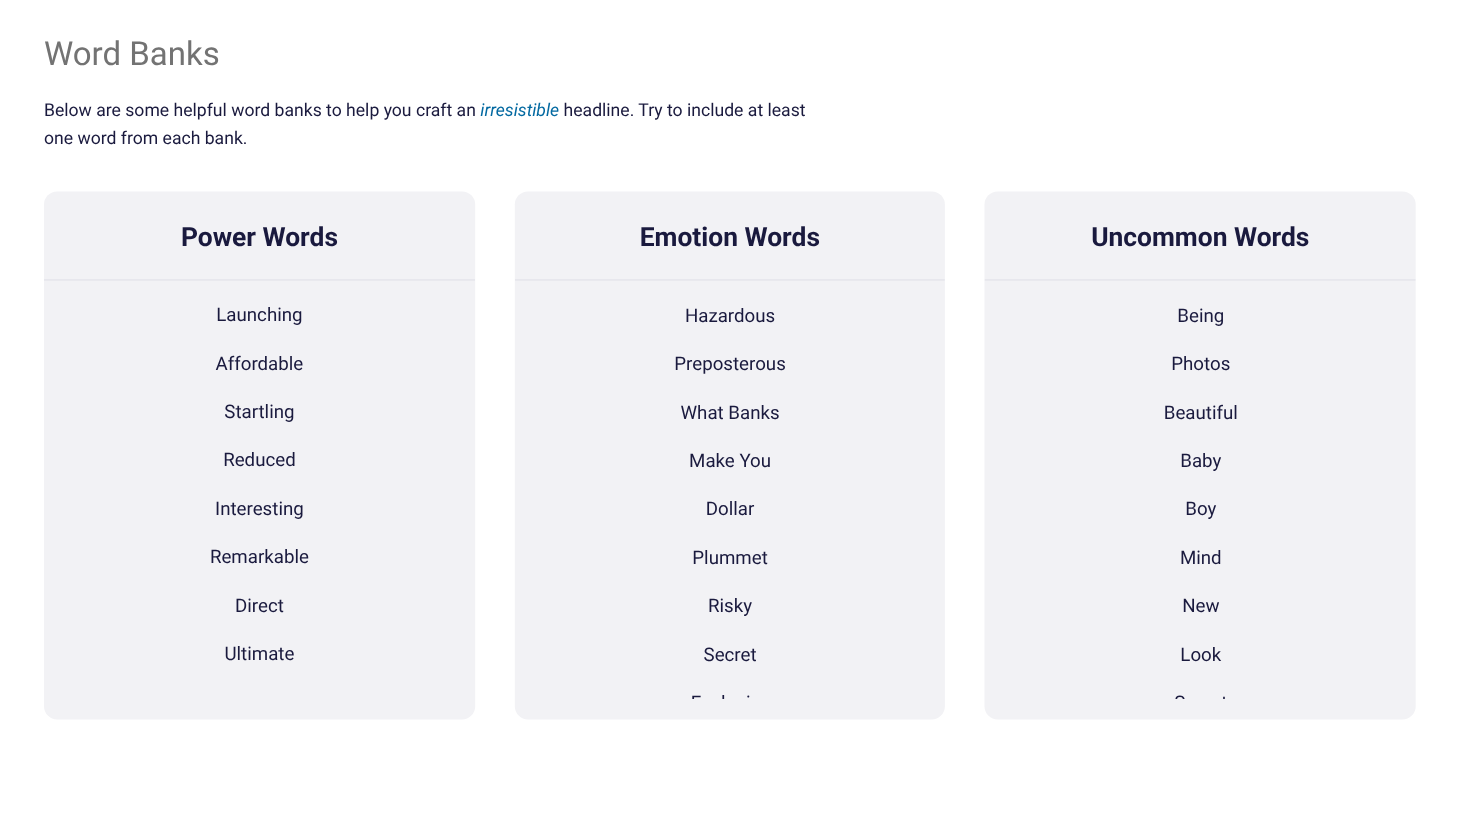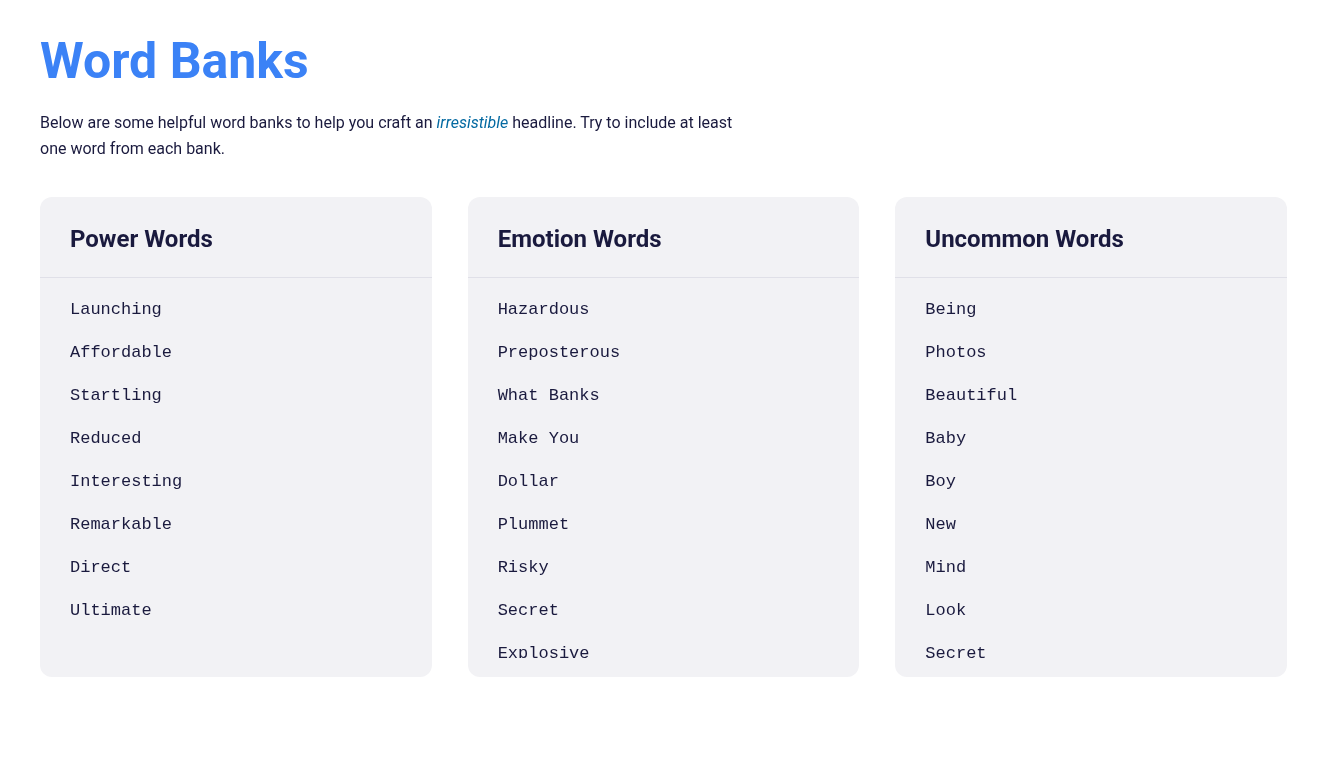--- a/index.html
+++ b/index.html
@@ -9,43 +9,44 @@
     }
 
     body {
       font-family: -apple-system, BlinkMacSystemFont, 'Segoe UI', Roboto, sans-serif;
       background: #ffffff;
       color: #1a1a3e;
       padding: 32px 40px;
     }
 
     .page-title {
-      font-size: 50px;
-      font-weight: 700;
-      color: #3b82f6;
+      font-size: 30px;
+      font-weight: 400;
+      color: #737373;
       margin-bottom: 20px;
     }
 
     .page-description {
       font-size: 16px;
       color: #1a1a3e;
       line-height: 1.6;
       margin-bottom: 36px;
       max-width: 700px;
     }
 
     .page-description .highlight {
       color: #0369a1;
       font-style: italic;
     }
 
     .word-banks-container {
       display: flex;
       gap: 36px;
       align-items: flex-start;
+      text-align: center;
     }
 
     .word-bank-card {
       flex: 1;
       background: #f2f2f5;
       border-radius: 12px;
       overflow: hidden;
       min-height: 480px;
     }
 
@@ -78,21 +79,20 @@
     .word-bank-list-container::-webkit-scrollbar-thumb {
       background: #b0b0c0;
       border-radius: 3px;
     }
 
     .word-item {
       padding: 12px 30px;
       font-size: 17px;
       color: #1a1a3e;
       cursor: pointer;
-      font-family: Liberation Mono, monospace;
     }
   </style>
 </head>
 <body>
 
 <h1 class="page-title">Word Banks</h1>
 
 <p class="page-description">
   <span>Below are some helpful word banks to help you craft an </span><span class="highlight">irresistible</span><span> headline. Try to include at least one word from each bank.</span>
 </p>
@@ -133,19 +133,19 @@
     <div class="word-bank-card">
       <div class="word-bank-header">
         <div class="word-bank-title">Uncommon Words</div>
       </div>
       <div class="word-bank-list-container">
         <div class="word-item">Being</div>
         <div class="word-item">Photos</div>
         <div class="word-item">Beautiful</div>
         <div class="word-item">Baby</div>
         <div class="word-item">Boy</div>
+        <div class="word-item">Mind</div>
         <div class="word-item">New</div>
-        <div class="word-item">Mind</div>
         <div class="word-item">Look</div>
         <div class="word-item">Secret</div>
       </div>
     </div>
   </div>
 
 </body></html>

